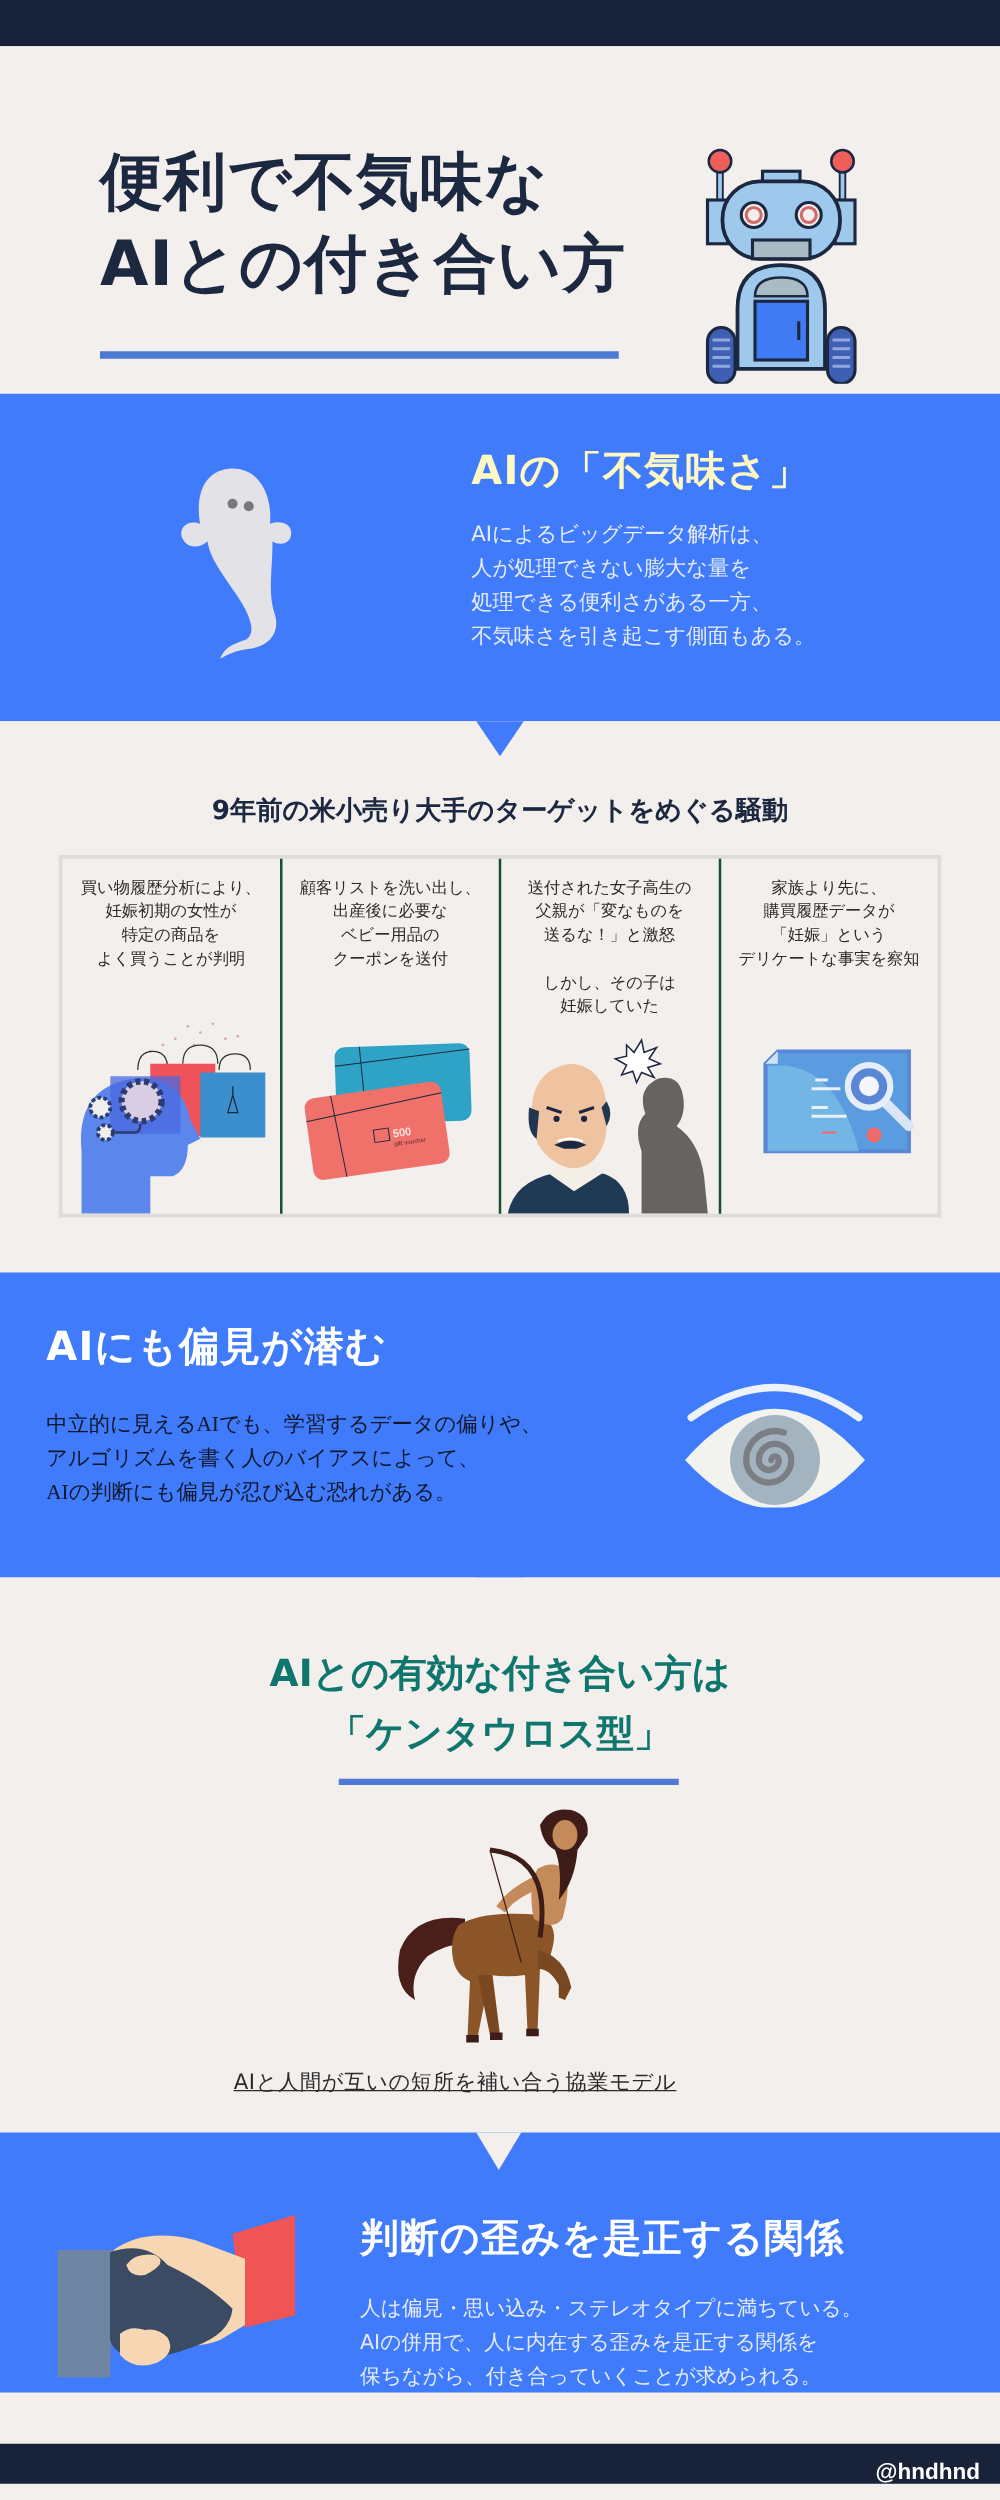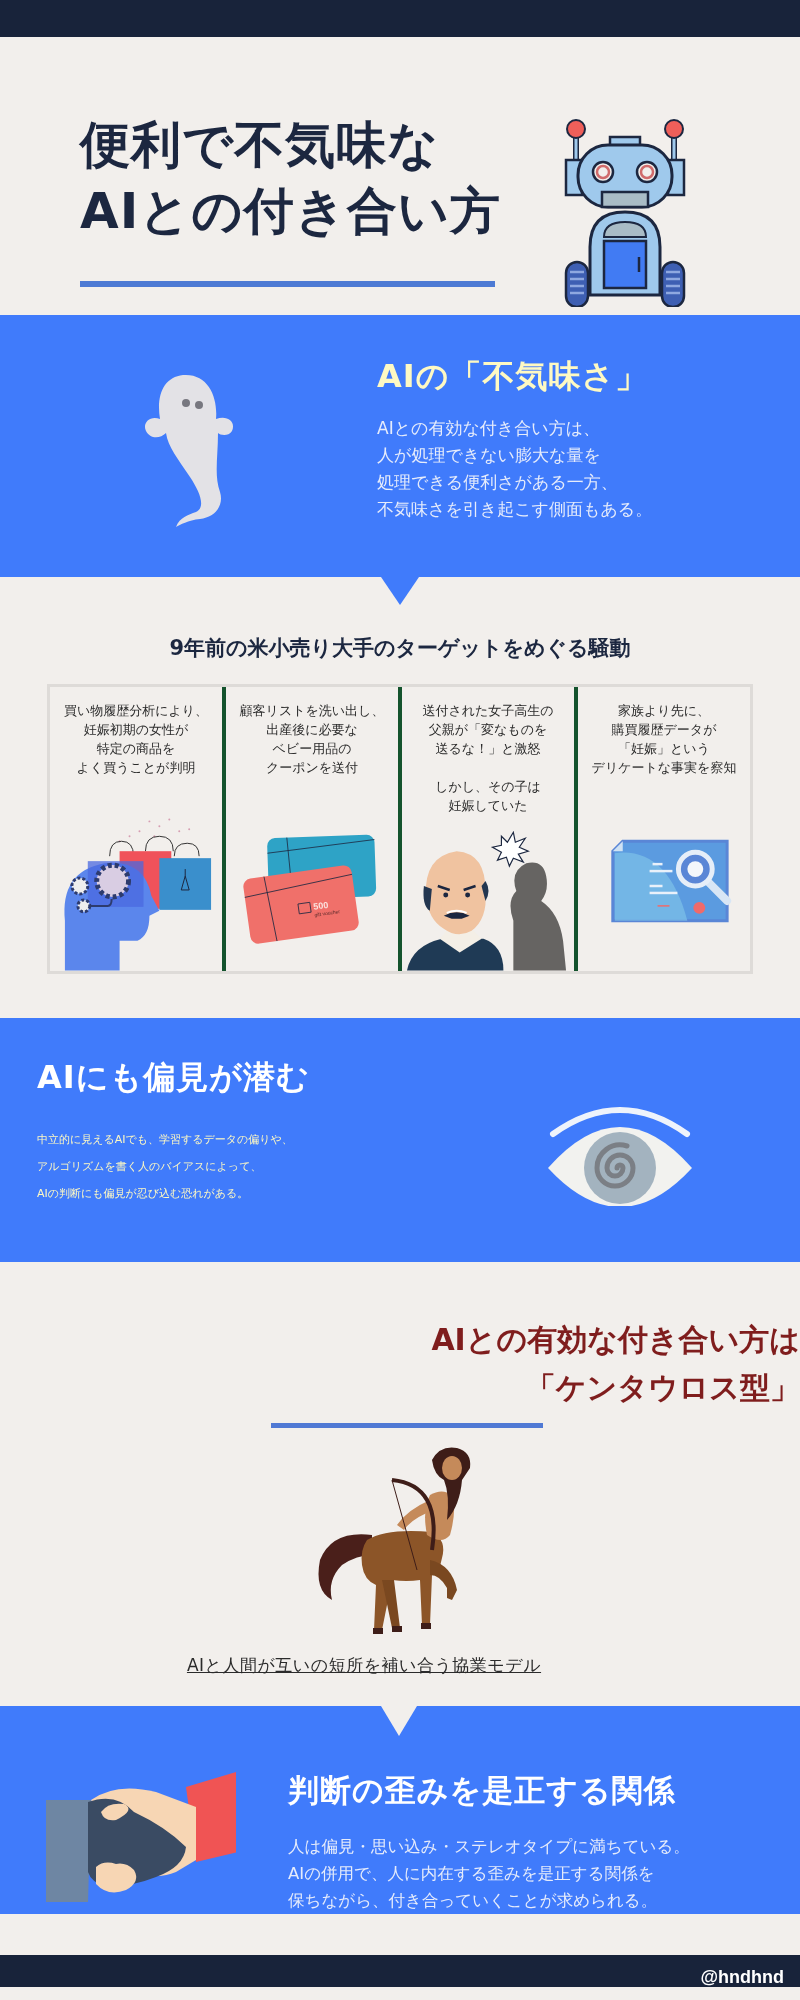--- a/index.html
+++ b/index.html
@@ -63,47 +63,47 @@
   .story-sec { top: 577px; height: 533px; }
   .story-title {
     position: absolute; left: 0; width: 800px; top: 57px; text-align: center;
     font-size: 21px; font-weight: bold; color: #1c2740;
   }
   .panels {
     position: absolute; left: 47px; top: 107px; width: 706px; height: 290px;
     border: 3px solid #dedbd8; display: flex; background: #f2efec;
   }
   .panel {
-    flex: 1; position: relative; border-right: 4px solid #14532d;
+    flex: 1; position: relative; border-right: 2px solid #14532d;
     overflow: hidden;
   }
   .panel:last-child { border-right: none; }
   .panel-text {
     position: absolute; left: 0; right: 0; top: 14px; text-align: center;
     font-size: 13px; line-height: 19px; color: #2b2b2b; white-space: pre-line;
   }
   .panel-art { position: absolute; left: 0; bottom: 0; width: 100%; height: 170px; }
 
   
   .sec2 { top: 1018px; height: 244px; }
   .sec2-title {
     position: absolute; left: 37px; top: 38px;
     color: #ffffff; font-size: 32px; letter-spacing: 1px;
   }
   .sec2-body {
     position: absolute; left: 37px; top: 108px;
-    color: #fef9c3; font-size: 11px; line-height: 27px;
+    color: #0f172a; font-size: 17px; line-height: 27px; font-family: Liberation Serif, serif;
   }
   .eye { position: absolute; left: 545px; top: 78px; width: 150px; height: 110px; }
 
   
   .cent-sec { top: 1262px; height: 444px; }
   .cent-title {
-    position: absolute; left: 0; width: 800px; top: 54px; text-align: right;
-    font-size: 30px; color: #7f1d1d; line-height: 48px; font-weight: bold;
+    position: absolute; left: 0; width: 800px; top: 54px; text-align: center;
+    font-size: 30px; color: #0f766e; line-height: 48px; font-weight: bold;
   }
   .cent-underline {
     position: absolute; left: 271px; top: 161px; width: 272px; height: 5px;
     background: #5079d4;
   }
   .centaur { position: absolute; left: 312px; top: 178px; width: 190px; height: 200px; }
   .cent-caption {
     position: absolute; left: 0; width: 728px; top: 392px; text-align: center;
     font-size: 17px; color: #2b2b2b; letter-spacing: 0.5px; text-decoration: underline;
   }
@@ -173,21 +173,21 @@
 </section>
 
 <section class="section blue sec1">
   <svg class="ghost" viewBox="0 0 100 160">
     <path d="M45 8 C70 6 80 30 78 52 C90 48 98 55 94 64 C90 70 82 68 80 66 C80 90 76 108 82 125 C86 138 78 150 62 152 C50 153 42 158 38 160 C42 150 50 148 58 145 C68 140 62 125 52 110 C40 92 30 80 28 66 C22 72 12 72 8 64 C4 56 12 48 22 52 C18 28 26 10 45 8 Z" fill="#e3e2e6"></path>
     <circle cx="48" cy="36" r="4" fill="#77777f"></circle>
     <circle cx="61" cy="38" r="4" fill="#77777f"></circle>
   </svg>
   <h2 class="sec1-title">AIの「不気味さ」</h2>
   <div class="sec1-body">
-    <div>AIとの有効な付き合い方は、</div>
+    <div>AIによるビッグデータ解析は、</div>
     <div>人が処理できない膨大な量を</div>
     <div>処理できる便利さがある一方、</div>
     <div>不気味さを引き起こす側面もある。</div>
   </div>
 </section>
 
 <section class="section cream story-sec">
   <h3 class="story-title">9年前の米小売り大手のターゲットをめぐる騒動</h3>
   <div class="panels">
 

